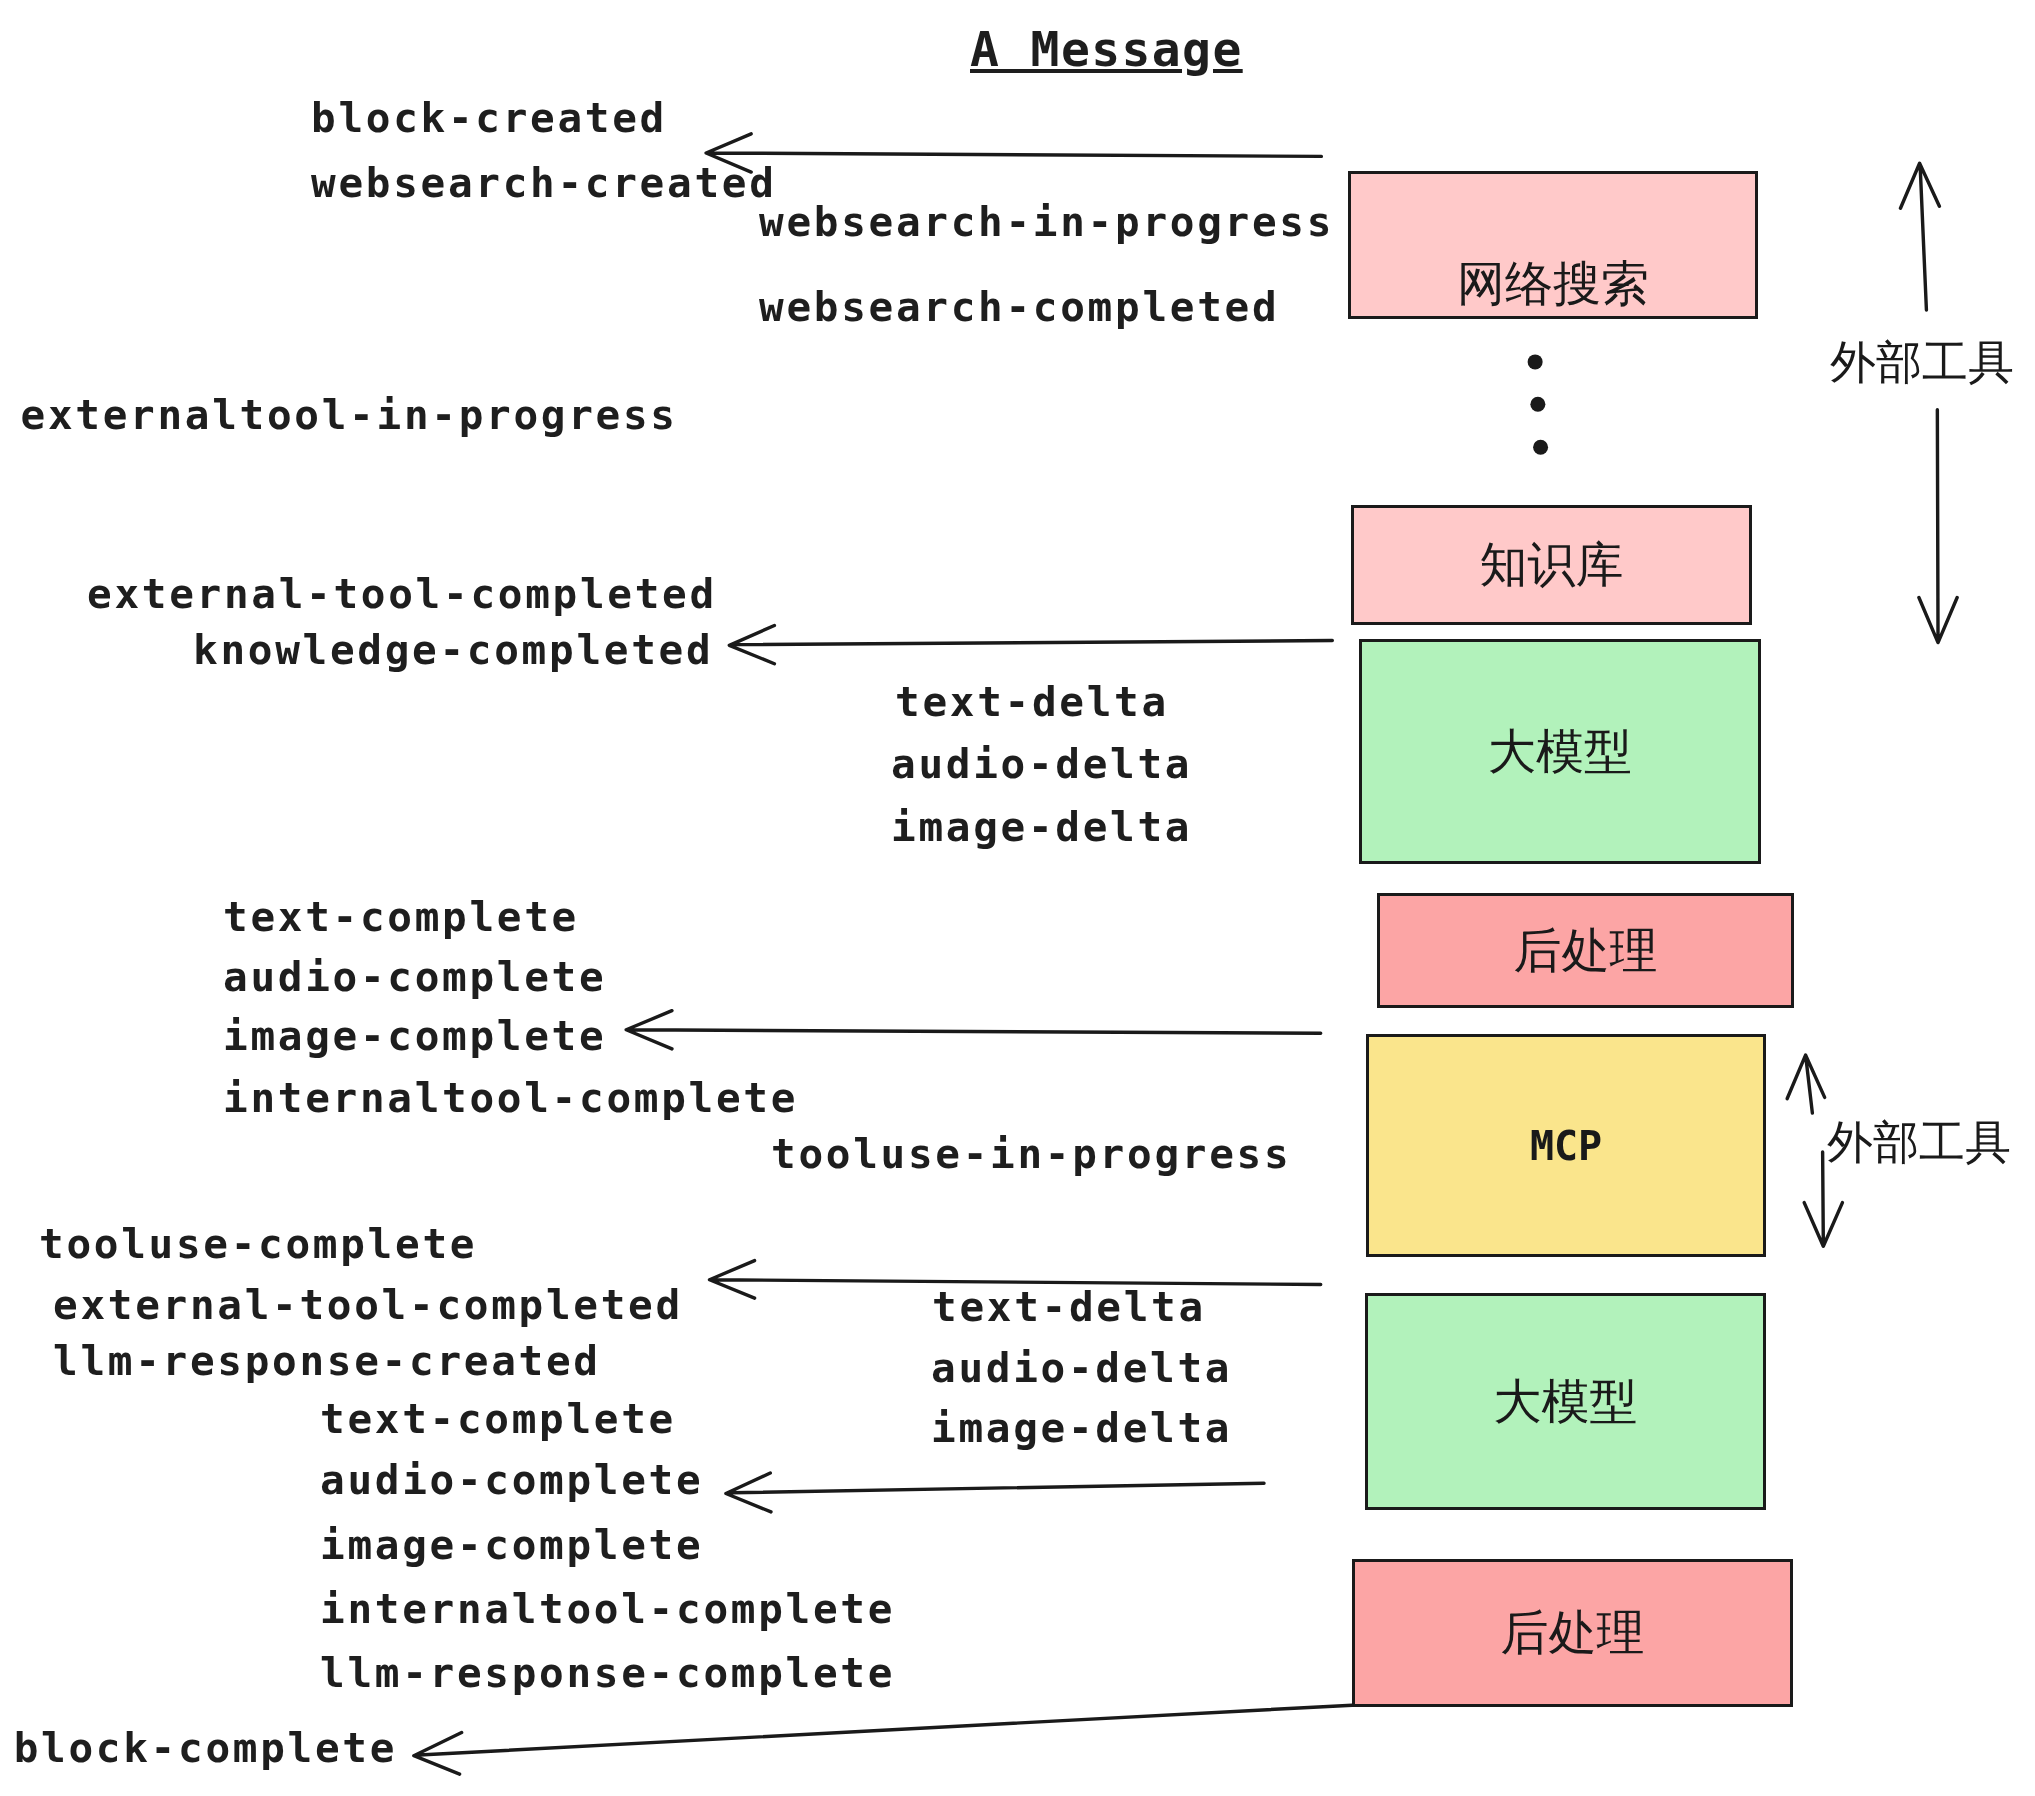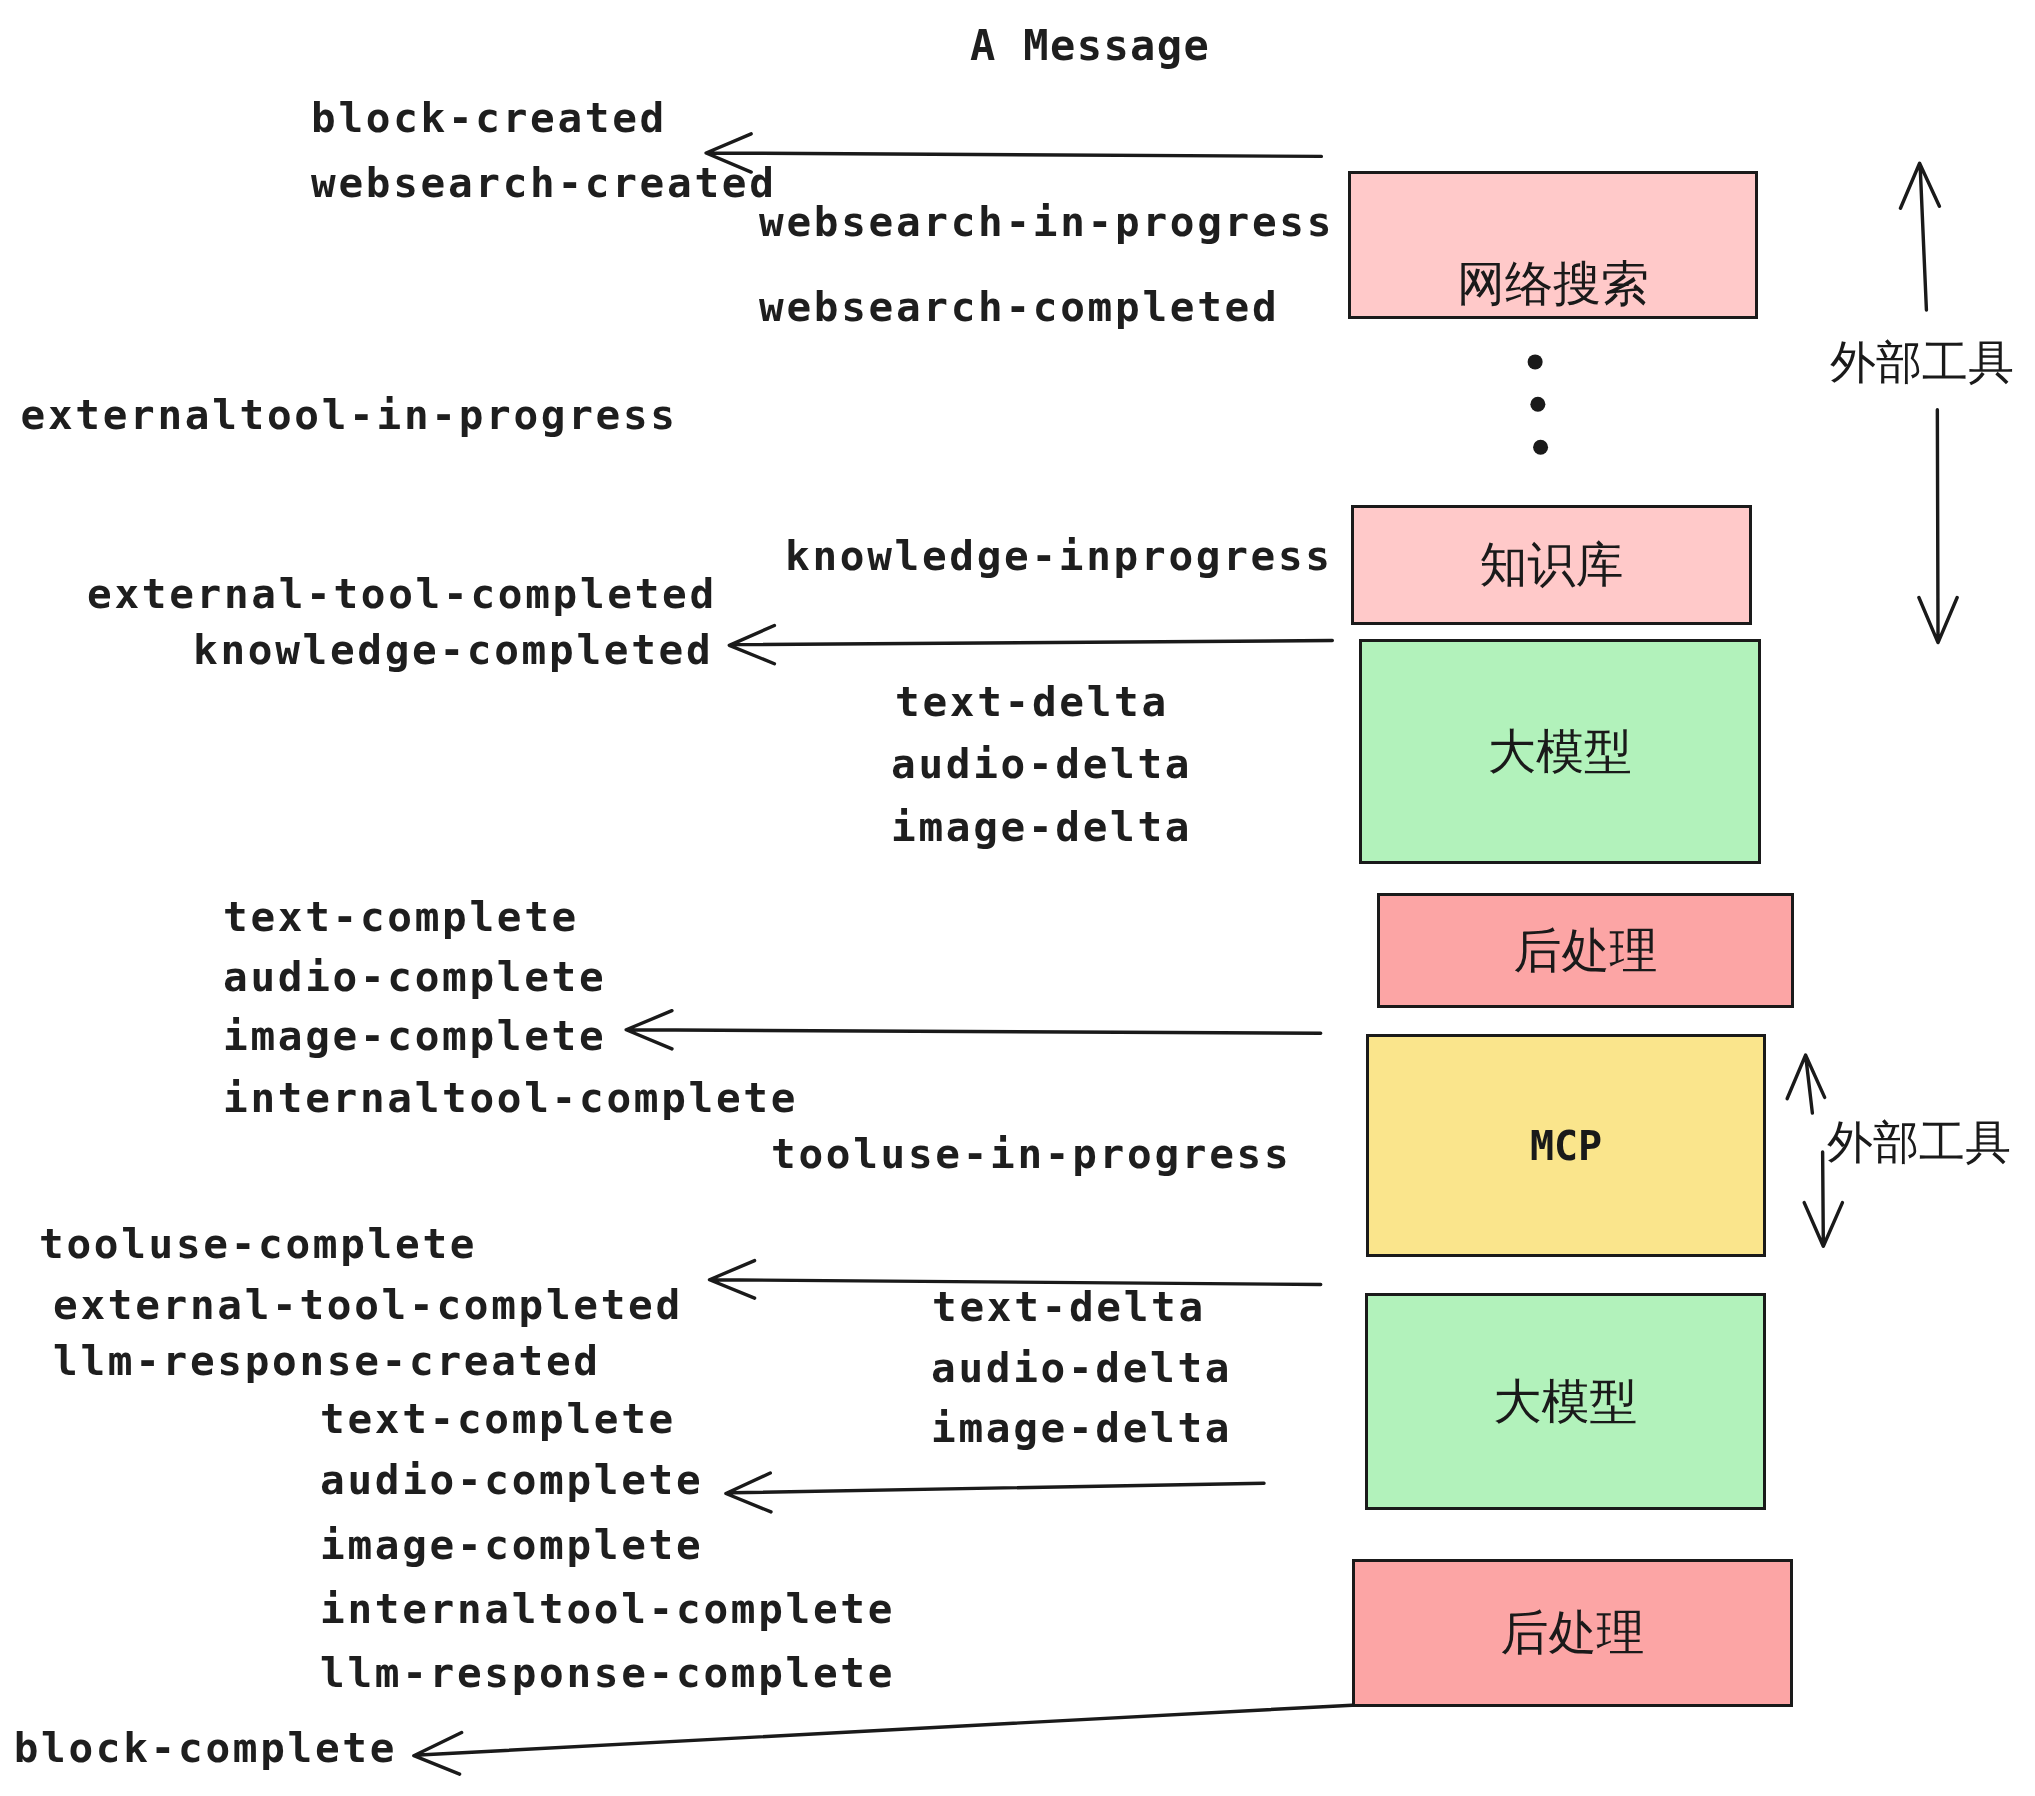--- a/index.html
+++ b/index.html
@@ -6,22 +6,23 @@
   #canvas{
     position:relative;
     width:2035px;height:1796px;
     background:#ffffff;
     font-family:"DejaVu Sans Mono","Liberation Mono",monospace;
     color:#1e1e1e;
     overflow:hidden;
   }
   .title{
     position:absolute;
-    font-size:42px;font-weight:bold;letter-spacing:1.4px;
+    font-size:48px;font-weight:bold;letter-spacing:1.4px;
     white-space:nowrap;
+    text-decoration:underline;
   }
   .ev{
     position:absolute;
     font-size:41px;line-height:41px;font-weight:600;letter-spacing:2.7px;
     white-space:nowrap;
   }
   .box{
     position:absolute;
     box-sizing:border-box;
     border:3.4px solid #1a1a1a;
@@ -54,21 +55,20 @@
 
 <div id="canvas">
 
   <div class="title" style="left:970px;top:20.5px;">A Message</div>
 
   <div class="ev" style="left:311px;top:98px;">block-created</div>
   <div class="ev" style="left:311px;top:163px;">websearch-created</div>
   <div class="ev" style="left:759px;top:202px;">websearch-in-progress</div>
   <div class="ev" style="left:759px;top:287px;">websearch-completed</div>
   <div class="ev" style="left:20.5px;top:395px;">externaltool-in-progress</div>
-  <div class="ev" style="left:785px;top:536px;">knowledge-inprogress</div>
   <div class="ev" style="left:87px;top:574px;">external-tool-completed</div>
   <div class="ev" style="left:193px;top:630px;">knowledge-completed</div>
   <div class="ev" style="left:895px;top:682px;">text-delta</div>
   <div class="ev" style="left:891px;top:744px;">audio-delta</div>
   <div class="ev" style="left:891px;top:807px;">image-delta</div>
   <div class="ev" style="left:223px;top:897px;">text-complete</div>
   <div class="ev" style="left:223px;top:957px;">audio-complete</div>
   <div class="ev" style="left:223px;top:1016px;">image-complete</div>
   <div class="ev" style="left:223px;top:1078px;">internaltool-complete</div>
   <div class="ev" style="left:771px;top:1134px;">tooluse-in-progress</div>

